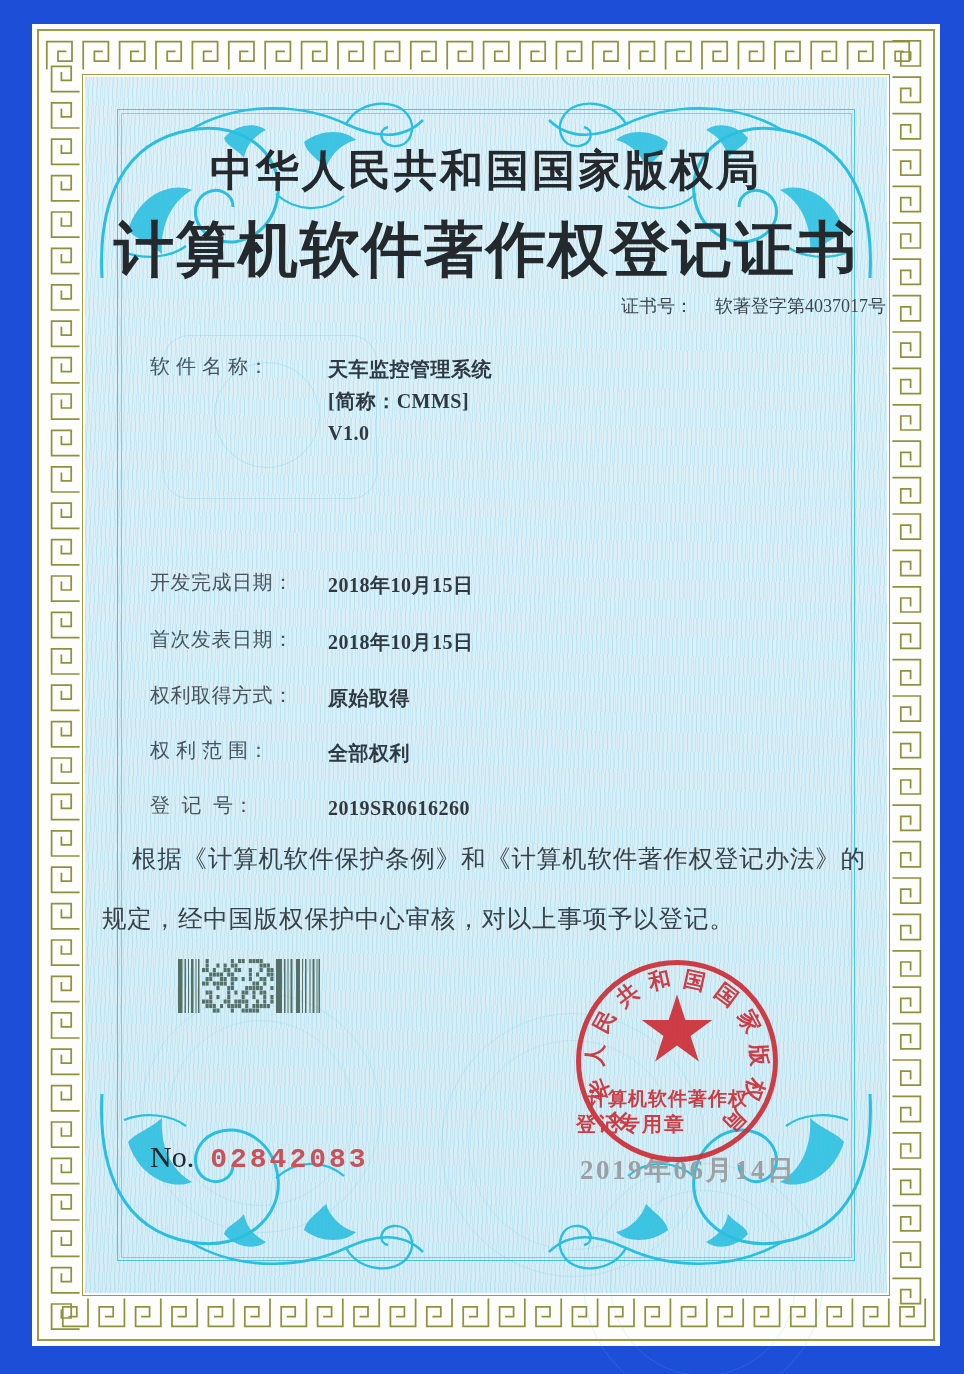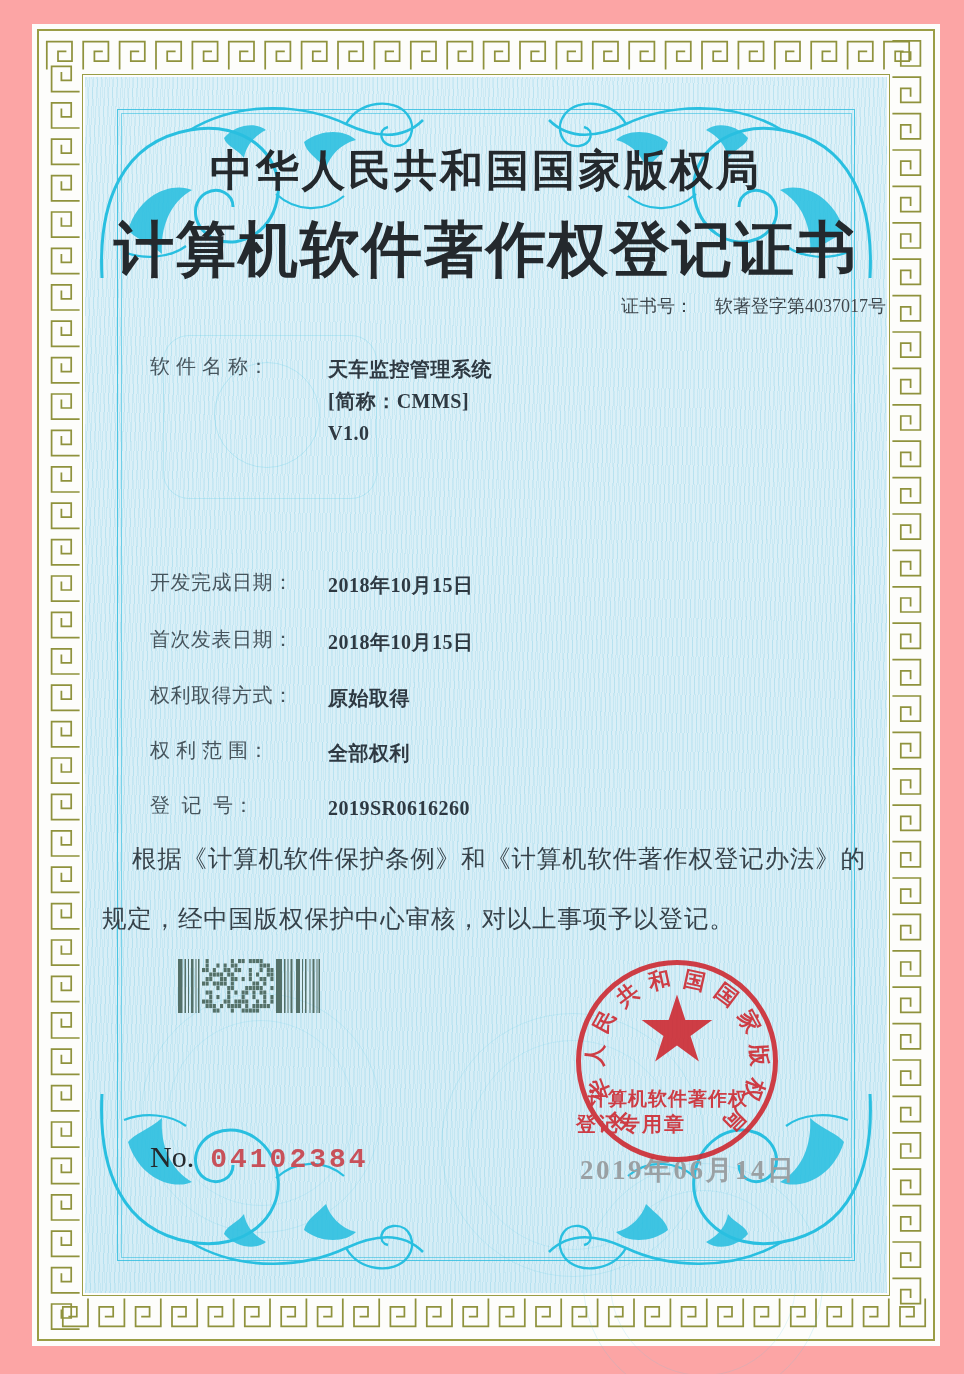--- a/index.html
+++ b/index.html
@@ -1,16 +1,16 @@
 <!DOCTYPE html>
 <html><head>
 <meta charset="utf-8">
 <style>
   html,body{margin:0;padding:0;background:#efe9e4;}
-  .stage{position:relative;width:964px;height:1374px;background:#fca5a5;overflow:hidden;
+  .stage{position:relative;width:964px;height:1374px;background:#1d4ed8;overflow:hidden;
          font-family:"Liberation Serif","DejaVu Serif",serif;}
   
   .paper{position:absolute;left:32px;top:24px;width:908px;height:1322px;background:#fdfdfb;}
   .outerline{position:absolute;inset:5px;border:2px solid #9a9d45;}
   .bandinner{position:absolute;inset:50px;border:1.5px solid #9a9d45;}
   .meander-svg{position:absolute;inset:0;width:100%;height:100%;}
   .meander-svg path{stroke:#8f923d;stroke-width:.62px;fill:none;}
   
   .field{position:absolute;inset:53px;
     background:
@@ -285,21 +285,21 @@
             <rect x="131.5" y="0" width="1" height="54" fill="#547068"></rect>
             <rect x="134.5" y="0" width="2" height="54" fill="#547068"></rect>
             <rect x="138.5" y="0" width="1" height="54" fill="#547068"></rect>
             <rect x="140.5" y="0" width="1.5" height="54" fill="#547068"></rect>
           </svg>
       </div>
 
       <div class="issuedate">2019年06月14日</div>
 
       <div class="serial">
-        <span class="no">No.</span><span class="num">04102384</span>
+        <span class="no">No.</span><span class="num">02842083</span>
       </div>
     </div>
 
     <div class="seal">
       <div class="ringb"></div>
       <div class="ringchars" style="position:absolute;inset:0;">
           <span class="ringch" style="transform: rotate(-135deg) translateY(-82px);">中</span>
           <span class="ringch" style="transform: rotate(-110.455deg) translateY(-82px);">华</span>
           <span class="ringch" style="transform: rotate(-85.9091deg) translateY(-82px);">人</span>
           <span class="ringch" style="transform: rotate(-61.3636deg) translateY(-82px);">民</span>

